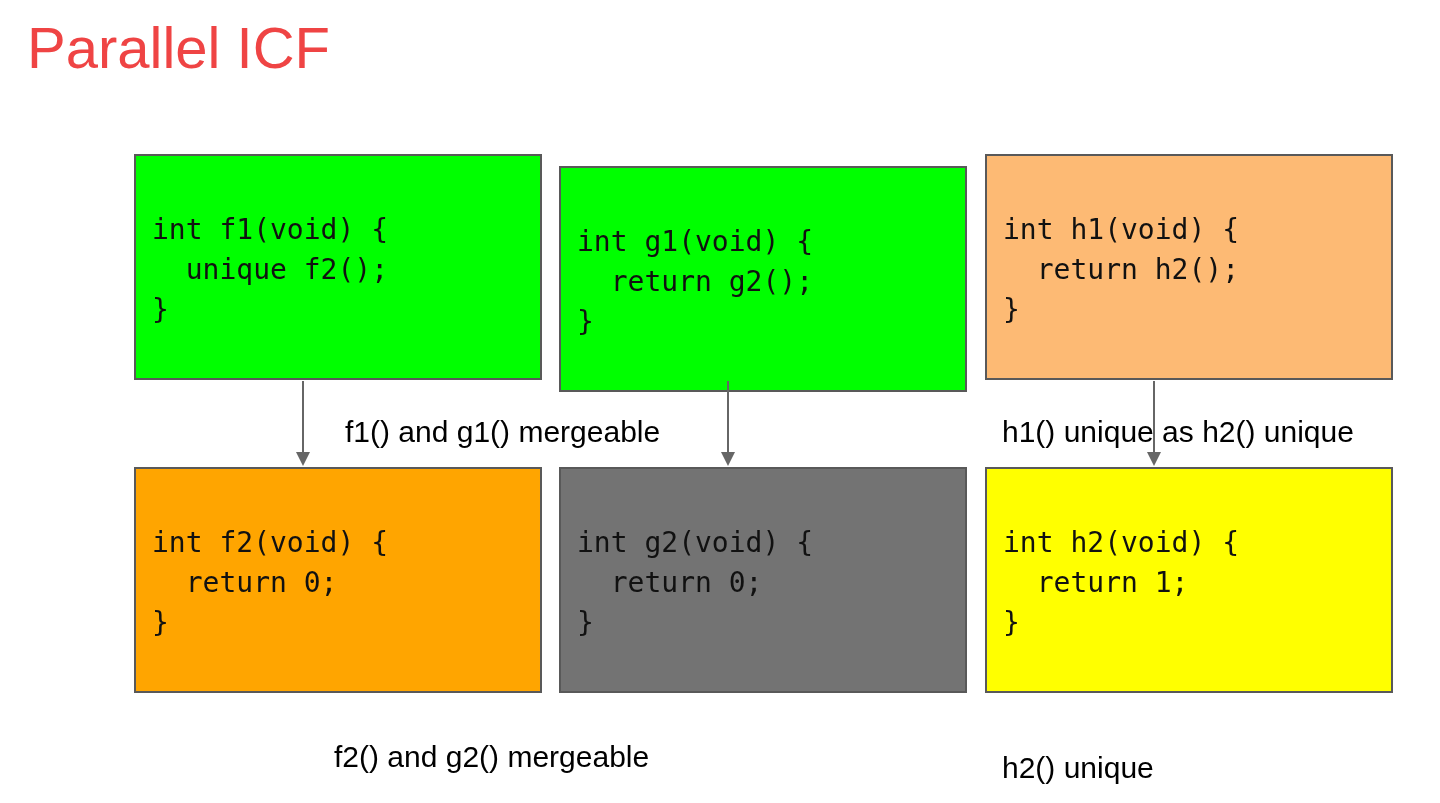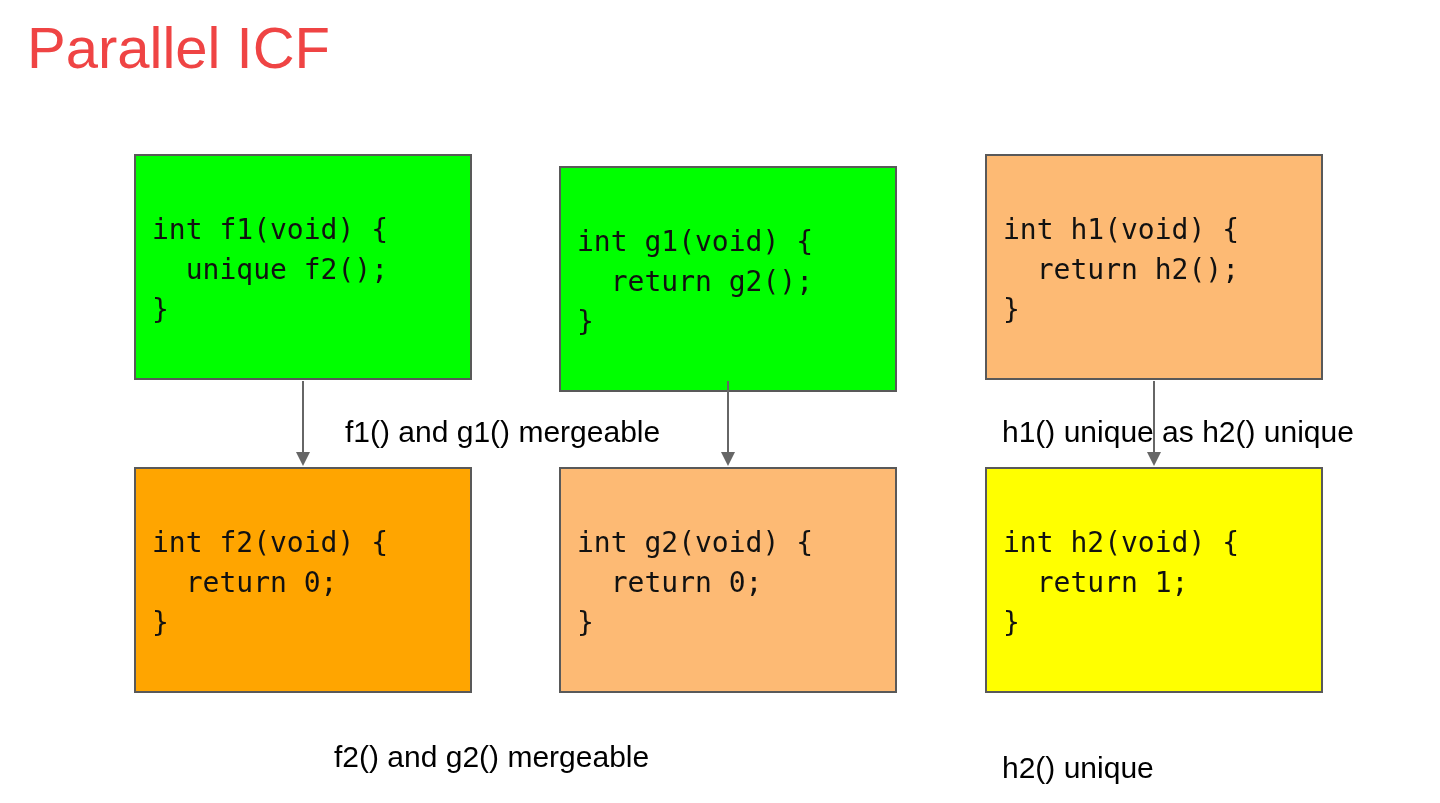--- a/index.html
+++ b/index.html
@@ -20,21 +20,21 @@
     left: 27px;
     top: 16px;
     font-size: 58px;
     line-height: 64px;
     font-weight: 400;
     color: #ef4444;
     white-space: nowrap;
   }
   .code-box {
     position: absolute;
-    width: 338px;
+    width: 408px;
     height: 226px;
     border: 2px solid #595959;
     box-sizing: border-box;
     padding: 54px 0 0 16px;
   }
   .code-line {
     font-family: "DejaVu Sans Mono", "Liberation Mono", monospace;
     font-size: 28px;
     line-height: 40px;
     white-space: pre;
@@ -107,21 +107,21 @@
   <div class="code-line">  return h2();</div>
   <div class="code-line">}</div>
 </div>
 
 <div class="code-box" id="box-f2" style="background-color: rgb(255, 165, 0);">
   <div class="code-line">int f2(void) {</div>
   <div class="code-line">  return 0;</div>
   <div class="code-line">}</div>
 </div>
 
-<div class="code-box" id="box-g2" style="background-color: #fdba74;">
+<div class="code-box" id="box-g2" style="background-color: #737373;">
   <div class="code-line">int g2(void) {</div>
   <div class="code-line">  return 0;</div>
   <div class="code-line">}</div>
 </div>
 
 <div class="code-box" id="box-h2" style="background-color: rgb(255, 255, 0);">
   <div class="code-line">int h2(void) {</div>
   <div class="code-line">  return 1;</div>
   <div class="code-line">}</div>
 </div>

